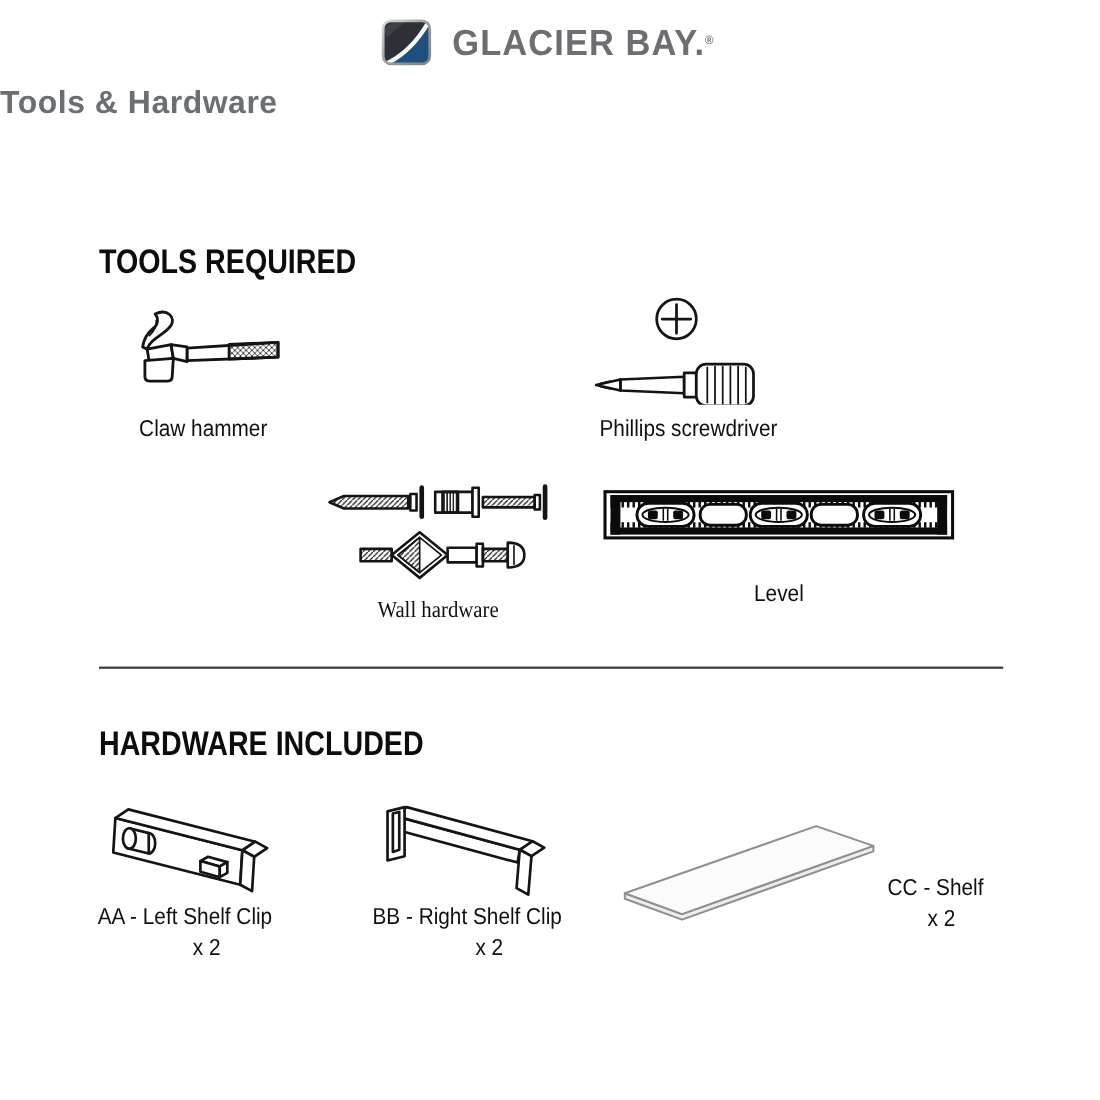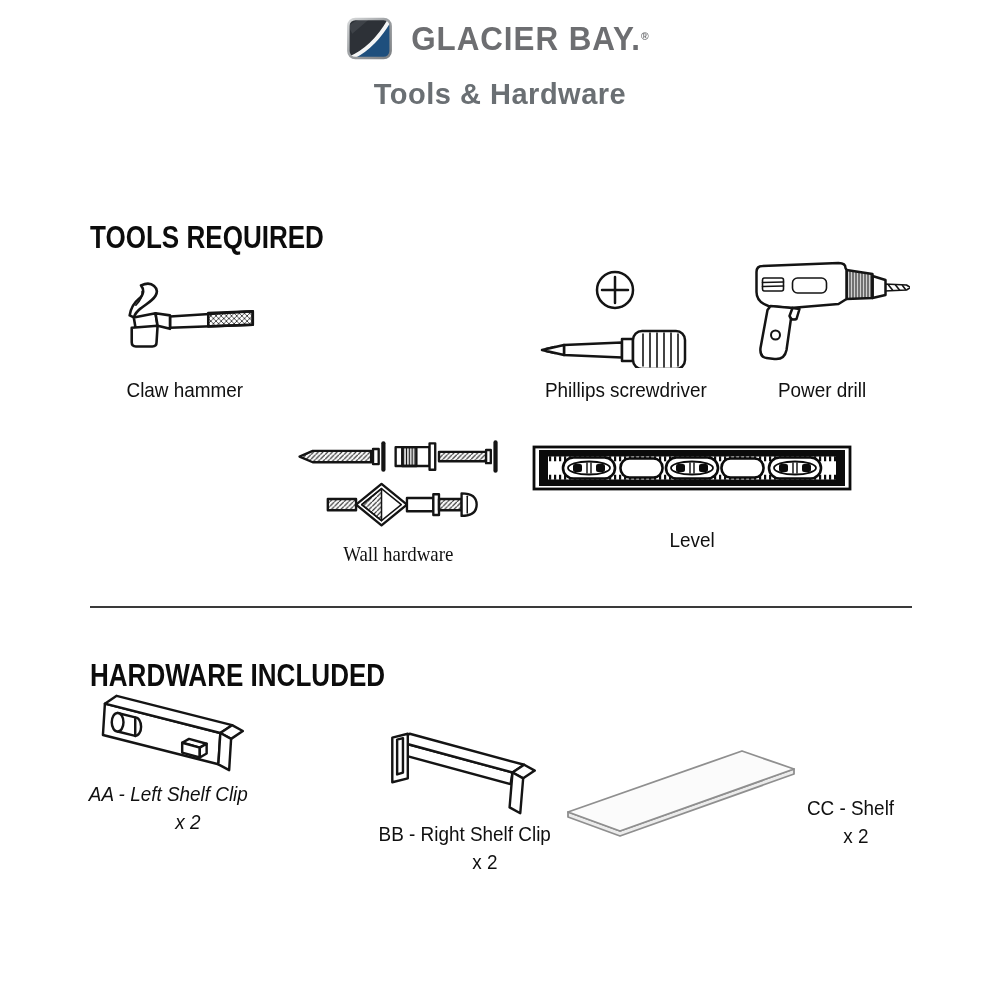--- a/index.html
+++ b/index.html
@@ -2,43 +2,43 @@
 <html><head>
 <meta charset="utf-8">
 <style>
   html,body{margin:0;padding:0;background:#fff;}
   .page{position:relative;width:1000px;height:1000px;background:#fff;overflow:hidden;
         font-family:"Liberation Sans",sans-serif;color:#111;}
   
   .brand-row{position:absolute;top:16px;left:0;width:100%;display:flex;justify-content:center;align-items:center;gap:12px;}
   .brand-text{font-size:33px;font-weight:700;color:#6d6e71;letter-spacing:1px;transform:scaleX(.95);transform-origin:center;white-space:nowrap;}
   .reg-mark{font-size:11px;vertical-align:10px;letter-spacing:0;}
-  .subtitle{position:absolute;top:78px;left:0;width:100%;text-align:center;font-size:29px;font-weight:700;color:#6a6f73;letter-spacing:.5px;}
+  .subtitle{position:absolute;top:78px;left:0;width:100%;font-size:29px;font-weight:700;color:#6a6f73;letter-spacing:.5px;}
   
   .h-section{position:absolute;left:90px;font-size:31px;font-weight:700;color:#0c0c0c;white-space:nowrap;
              transform:scaleX(.84);transform-origin:left center;}
   #h-tools{top:220px;}
   #h-hardware{top:658px;}
   .divider{position:absolute;top:606px;left:90px;width:822px;height:2px;background:#3a3a3a;}
   
   .cell{position:absolute;display:flex;flex-direction:column;align-items:center;}
   .icon-box{height:112px;display:flex;align-items:center;justify-content:center;width:100%;}
   .icon-box.hw{height:90px;}
   .tool-label{margin-top:4px;font-size:21px;color:#101010;text-align:center;white-space:nowrap;
               transform:scaleX(.9);transform-origin:center;}
   .qty{font-size:21px;color:#101010;text-align:center;white-space:nowrap;transform:scaleX(.9) translateX(22px);transform-origin:center;margin-top:4px;}
   #cell-hammer{left:79px;top:262px;width:212px;}
   #cell-goggles{left:292px;top:262px;width:212px;}
   #cell-screwdriver{left:504px;top:262px;width:212px;align-items:flex-end;}
   #cell-drill{left:716px;top:262px;width:212px;}
   #cell-tape{left:81px;top:412px;width:212px;}
   #cell-wall{left:292px;top:426px;width:212px;font-family:Liberation Serif, serif;}
-  #cell-level{left:532px;top:412px;width:320px;}
-  #cell-aa{left:75px;top:688px;width:186px;font-style:italic;}
-  #cell-bb{left:332px;top:728px;width:186px;margin-left:40px;}
+  #cell-level{left:548px;top:412px;width:320px;}
+  #cell-aa{left:75px;top:728px;width:186px;}
+  #cell-bb{left:332px;top:728px;width:186px;}
   #cc-shelf-box{position:absolute;left:556px;top:745px;width:250px;height:95px;}
   #cc-label-box{position:absolute;left:788px;top:792px;width:125px;text-align:center;}
   #cc-label-box .tool-label{transform:scaleX(.9);}
   #cc-label-box .qty{transform:scaleX(.9) translateX(6px);}
   svg{display:block;}
   .lineart{stroke:#141414;stroke-width:2.5;fill:#fff;stroke-linejoin:round;stroke-linecap:round;}
   .thin{stroke-width:1.6;}
 </style>
 </head>
 <body>
@@ -116,40 +116,20 @@
           <path d="M16,80.5 L25,78.5 M16,83.5 L25,85.5" fill="none" class="thin"></path>
           <rect x="92" y="71" width="11" height="22"></rect>
           <rect x="103" y="63" width="52" height="38" rx="9"></rect>
           <path d="M113,66 L113,98 M120,65 L120,99 M127,65 L127,99 M134,65 L134,99 M141,65 L141,99 M148,66 L148,98" fill="none" class="thin"></path>
         </g>
       </svg>
     </div>
     <div class="tool-label">Phillips screwdriver</div>
   </div>
 
-  <div class="cell" id="cell-drill">
-    <div class="icon-box">
-      <svg width="176" height="120" viewBox="0 0 175 120">
-        <g class="lineart">
-          <path d="M150,26 L172,27 L176,29.5 L172,32 L150,33 Z" class="thin"></path>
-          <path d="M154,27 L158,32 M161,27 L165,32 M168,27.5 L171,31.5" fill="none" class="thin"></path>
-          <path d="M138,18 L151,22 L151,37 L138,40 Z"></path>
-          <path d="M112,12 L138,16 L138,40 L112,41 Z" fill="url(#dense)"></path>
-          <path d="M22,14 Q22,8 28,8 L104,5 Q111,5 111,10 L112,12 L112,41 L104,46 L56,50 L34,48 Q22,44 22,34 Z"></path>
-          <rect x="58" y="20" width="34" height="15" rx="5" fill="none" class="thin"></rect>
-          <rect x="28" y="20" width="21" height="13" rx="2" fill="none" class="thin"></rect>
-          <path d="M28,24.5 L49,24 M28,28.5 L49,28" fill="none" class="thin"></path>
-          <path d="M36,48 L58,50 L52,92 Q50,102 40,101 L32,100 Q25,99 26,90 L33,52 Z"></path>
-          <circle cx="41" cy="77" r="4.5" fill="none" stroke-width="2"></circle>
-          <path d="M58,50 L65,51 L62,61 Q57,63 55,58 Z"></path>
-        </g>
-      </svg>
-    </div>
-    <div class="tool-label">Power drill</div>
-  </div>
 
 
   <div class="cell" id="cell-wall">
     <div class="icon-box">
       <svg width="218" height="104" viewBox="0 0 225 108">
         <g class="lineart" stroke-width="1.8">
 
           <path d="M8,27 L22,21 L84,21 L84,33 L22,33 Z" fill="url(#thread)"></path>
           <rect x="86" y="19" width="6" height="16"></rect>
           <path d="M97,13 L97,41" stroke-width="4.5" fill="none"></path>

